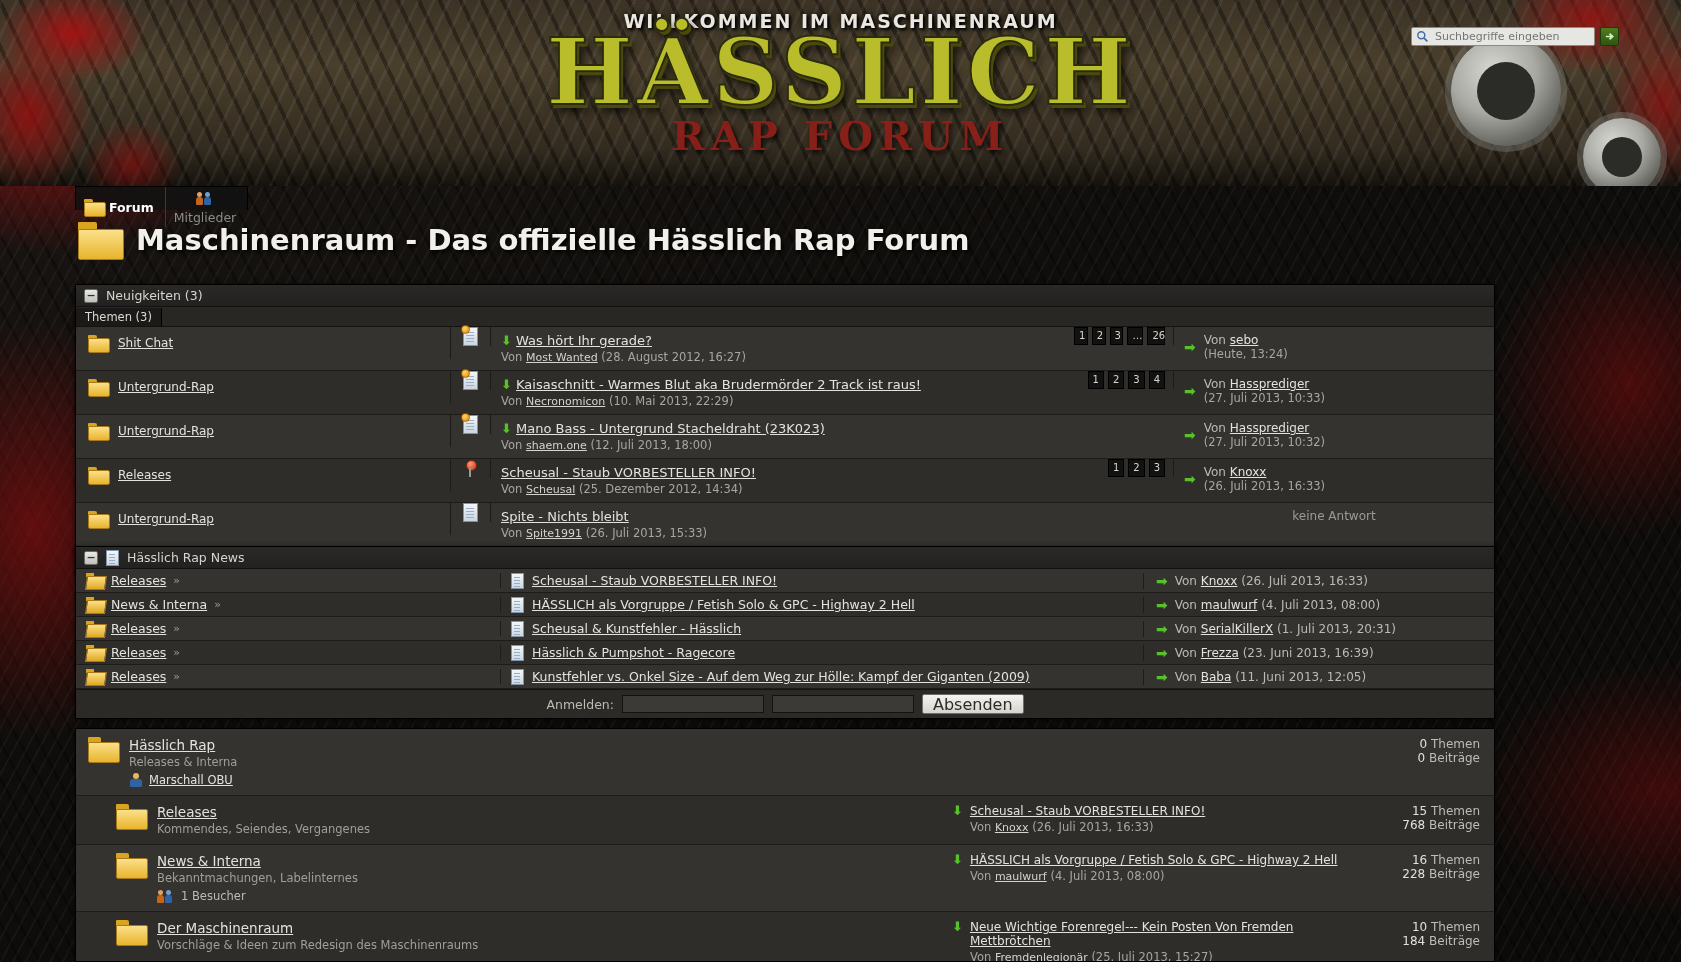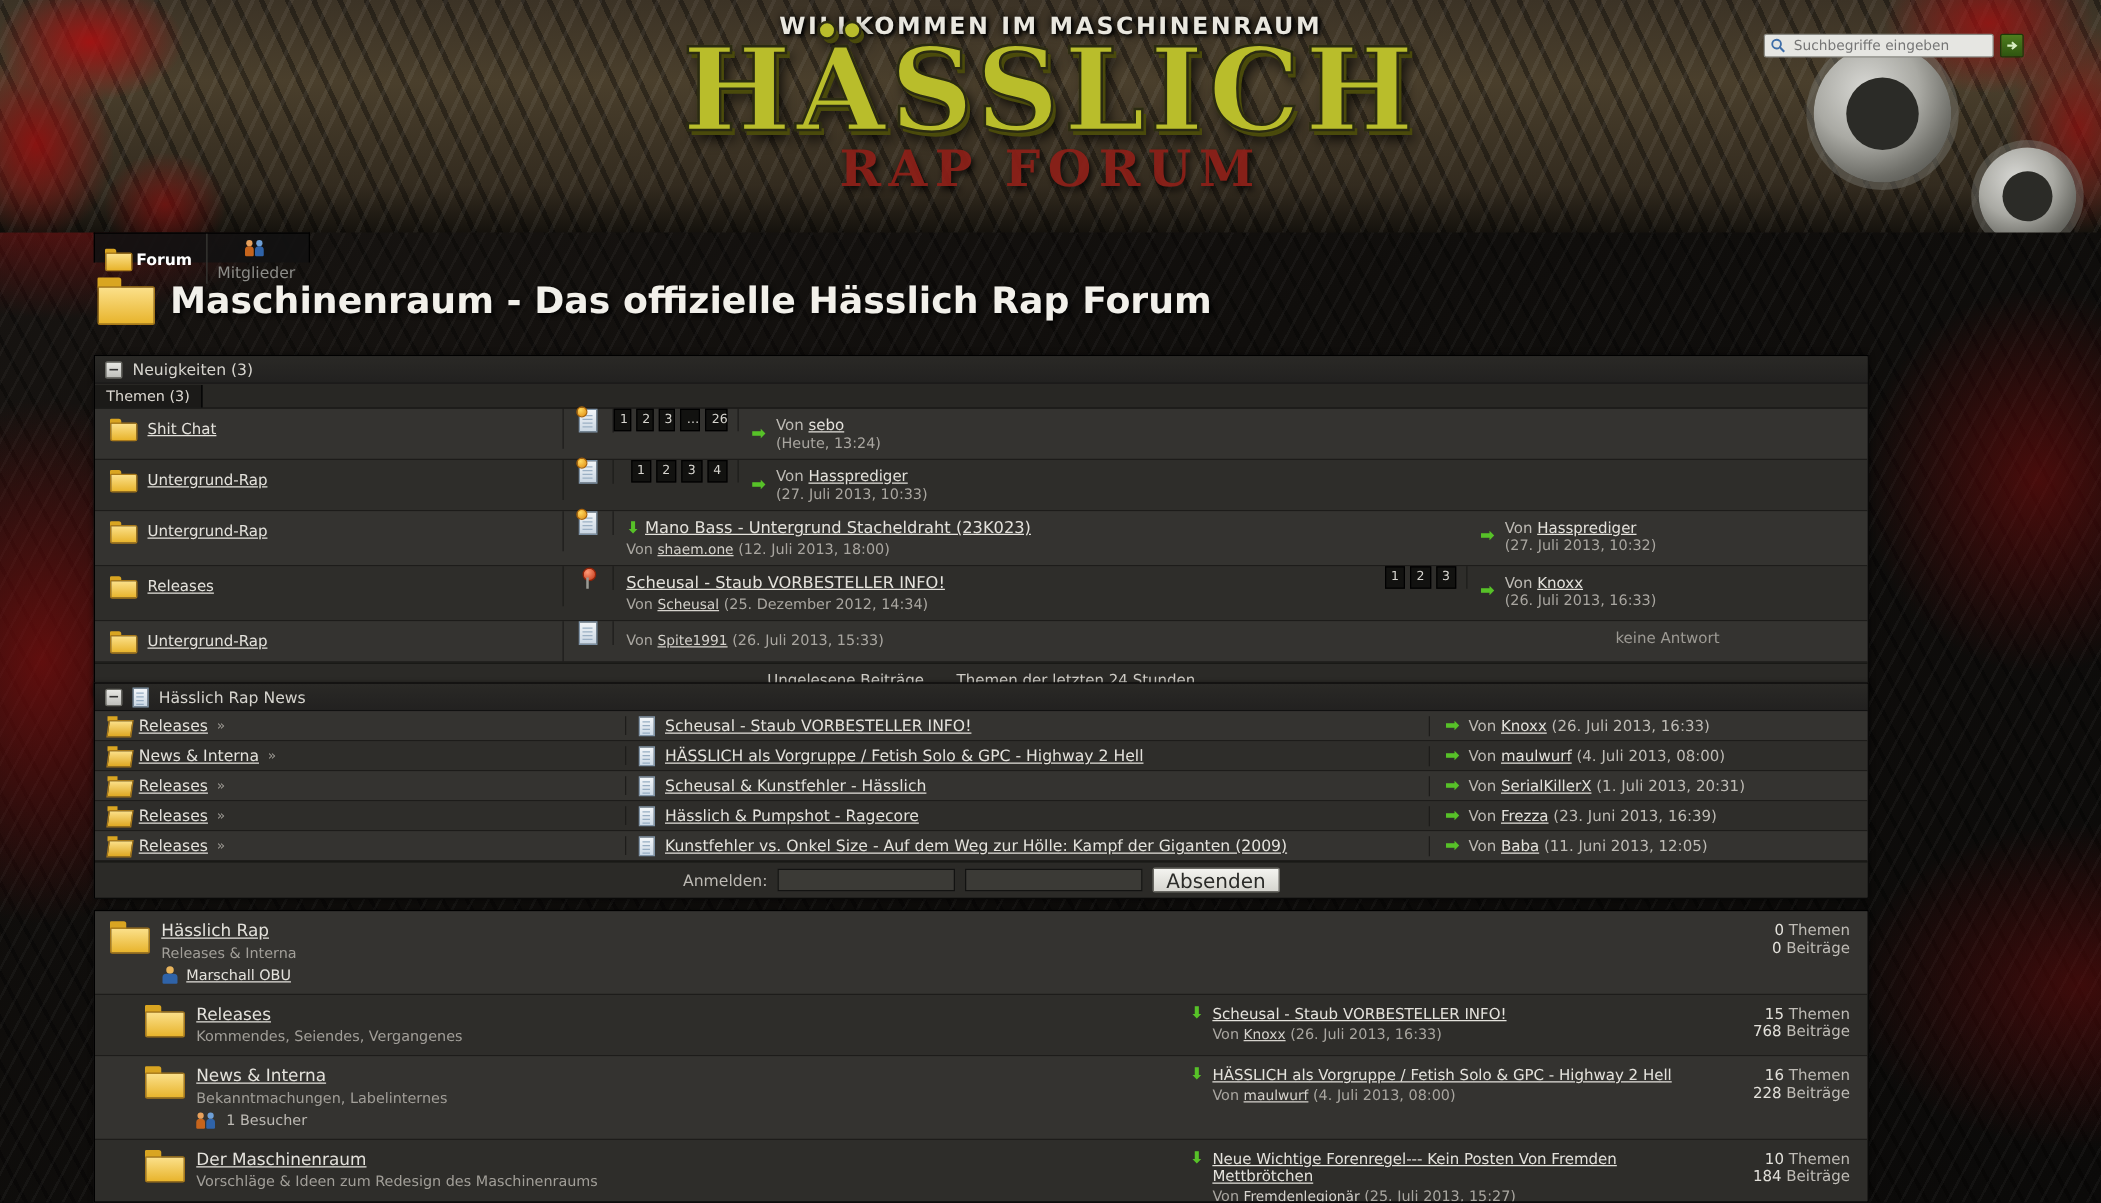--- a/index.html
+++ b/index.html
@@ -449,20 +449,30 @@
     </div>
     <div class="c-icon">
       <span class="doc">
         <i class="ln"></i>
           <i class="ln"></i>
           <i class="ln"></i>
           <i class="ln"></i>
           <i class="dot"></i>
       </span>
     </div>
+    <div class="c-topic">
+      <div class="t-title">
+        <span class="arr-dn">⬇</span>
+        <a class="lnk">Was hört Ihr gerade?</a>
+      </div>
+      <div class="t-meta">Von
+        <a>Most Wanted</a>
+        <span>(28. August 2012, 16:27)</span>
+      </div>
+    </div>
     <div class="c-pages">
       <span class="pg">1</span>
       <span class="pg">2</span>
       <span class="pg">3</span>
       <span class="pg">…</span>
       <span class="pg">26</span>
     </div>
     <div class="c-last">
       <span class="arr-rt">➡</span>
       <span>
@@ -478,20 +488,30 @@
       <a class="lnk">Untergrund-Rap</a>
     </div>
     <div class="c-icon">
       <span class="doc">
         <i class="ln"></i>
           <i class="ln"></i>
           <i class="ln"></i>
           <i class="ln"></i>
           <i class="dot"></i>
       </span>
+    </div>
+    <div class="c-topic">
+      <div class="t-title">
+        <span class="arr-dn">⬇</span>
+        <a class="lnk">Kaisaschnitt - Warmes Blut aka Brudermörder 2 Track ist raus!</a>
+      </div>
+      <div class="t-meta">Von
+        <a>Necronomicon</a>
+        <span>(10. Mai 2013, 22:29)</span>
+      </div>
     </div>
     <div class="c-pages">
       <span class="pg">1</span>
       <span class="pg">2</span>
       <span class="pg">3</span>
       <span class="pg">4</span>
     </div>
     <div class="c-last">
       <span class="arr-rt">➡</span>
       <span>
@@ -573,20 +593,23 @@
     </div>
     <div class="c-icon">
       <span class="doc">
         <i class="ln"></i>
           <i class="ln"></i>
           <i class="ln"></i>
           <i class="ln"></i>
       </span>
     </div>
     <div class="c-topic">
+      <div class="t-title">
+        <a class="lnk">Spite - Nichts bleibt</a>
+      </div>
       <div class="t-meta">Von
         <a>Spite1991</a>
         <span>(26. Juli 2013, 15:33)</span>
       </div>
     </div>
     <div class="c-pages"></div>
     <div class="c-last noreply">keine Antwort</div>
   </div>
 
   <div class="panel-foot">

